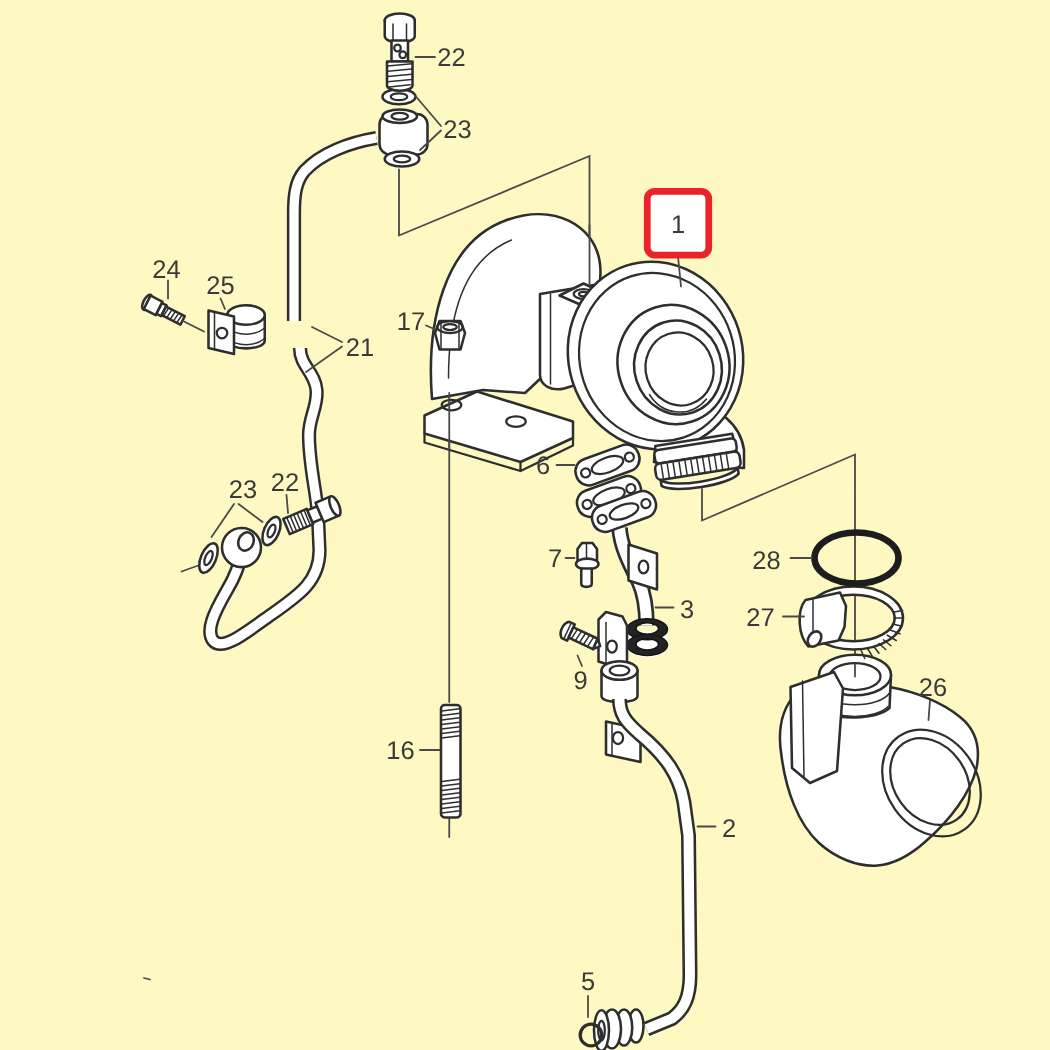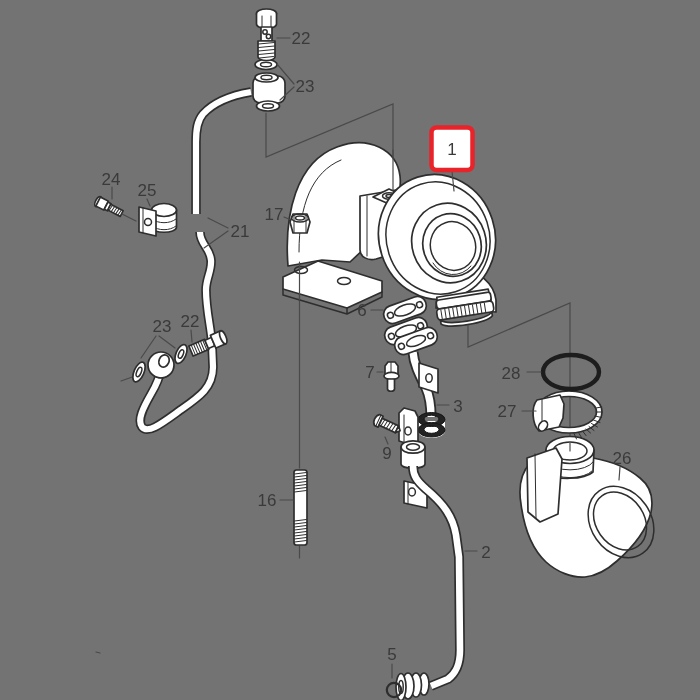--- a/index.html
+++ b/index.html
@@ -1,16 +1,16 @@
 <!DOCTYPE html>
 <html><head>
 <meta charset="utf-8">
 <style>
   html,body{margin:0;padding:0;background:#ffffff;width:700px;height:700px;overflow:hidden;}
-  .stage{position:relative;width:700px;height:700px;background:#737373;}
+  .stage{position:relative;width:700px;height:700px;background:#fef9c3;}
   svg{position:absolute;left:0;top:0;}
   .outline{fill:#ffffff;stroke:#2e2e2e;stroke-width:1.7;stroke-linejoin:round;stroke-linecap:round;}
   .stroke{fill:none;stroke:#2e2e2e;stroke-width:1.5;stroke-linejoin:round;stroke-linecap:round;}
   .thin{fill:none;stroke:#2e2e2e;stroke-width:1;stroke-linecap:round;}
   .leader{fill:none;stroke:#4a4a4a;stroke-width:1.2;stroke-linecap:round;}
   .tubeO{fill:none;stroke:#2e2e2e;stroke-width:9.5;stroke-linecap:butt;stroke-linejoin:round;}
   .tubeI{fill:none;stroke:#ffffff;stroke-width:6.2;stroke-linecap:butt;stroke-linejoin:round;}
   .tube2O{fill:none;stroke:#2e2e2e;stroke-width:10;stroke-linejoin:round;}
   .tube2I{fill:none;stroke:#ffffff;stroke-width:6.6;stroke-linejoin:round;}
   .tube3O{fill:none;stroke:#2e2e2e;stroke-width:11;stroke-linejoin:round;}

